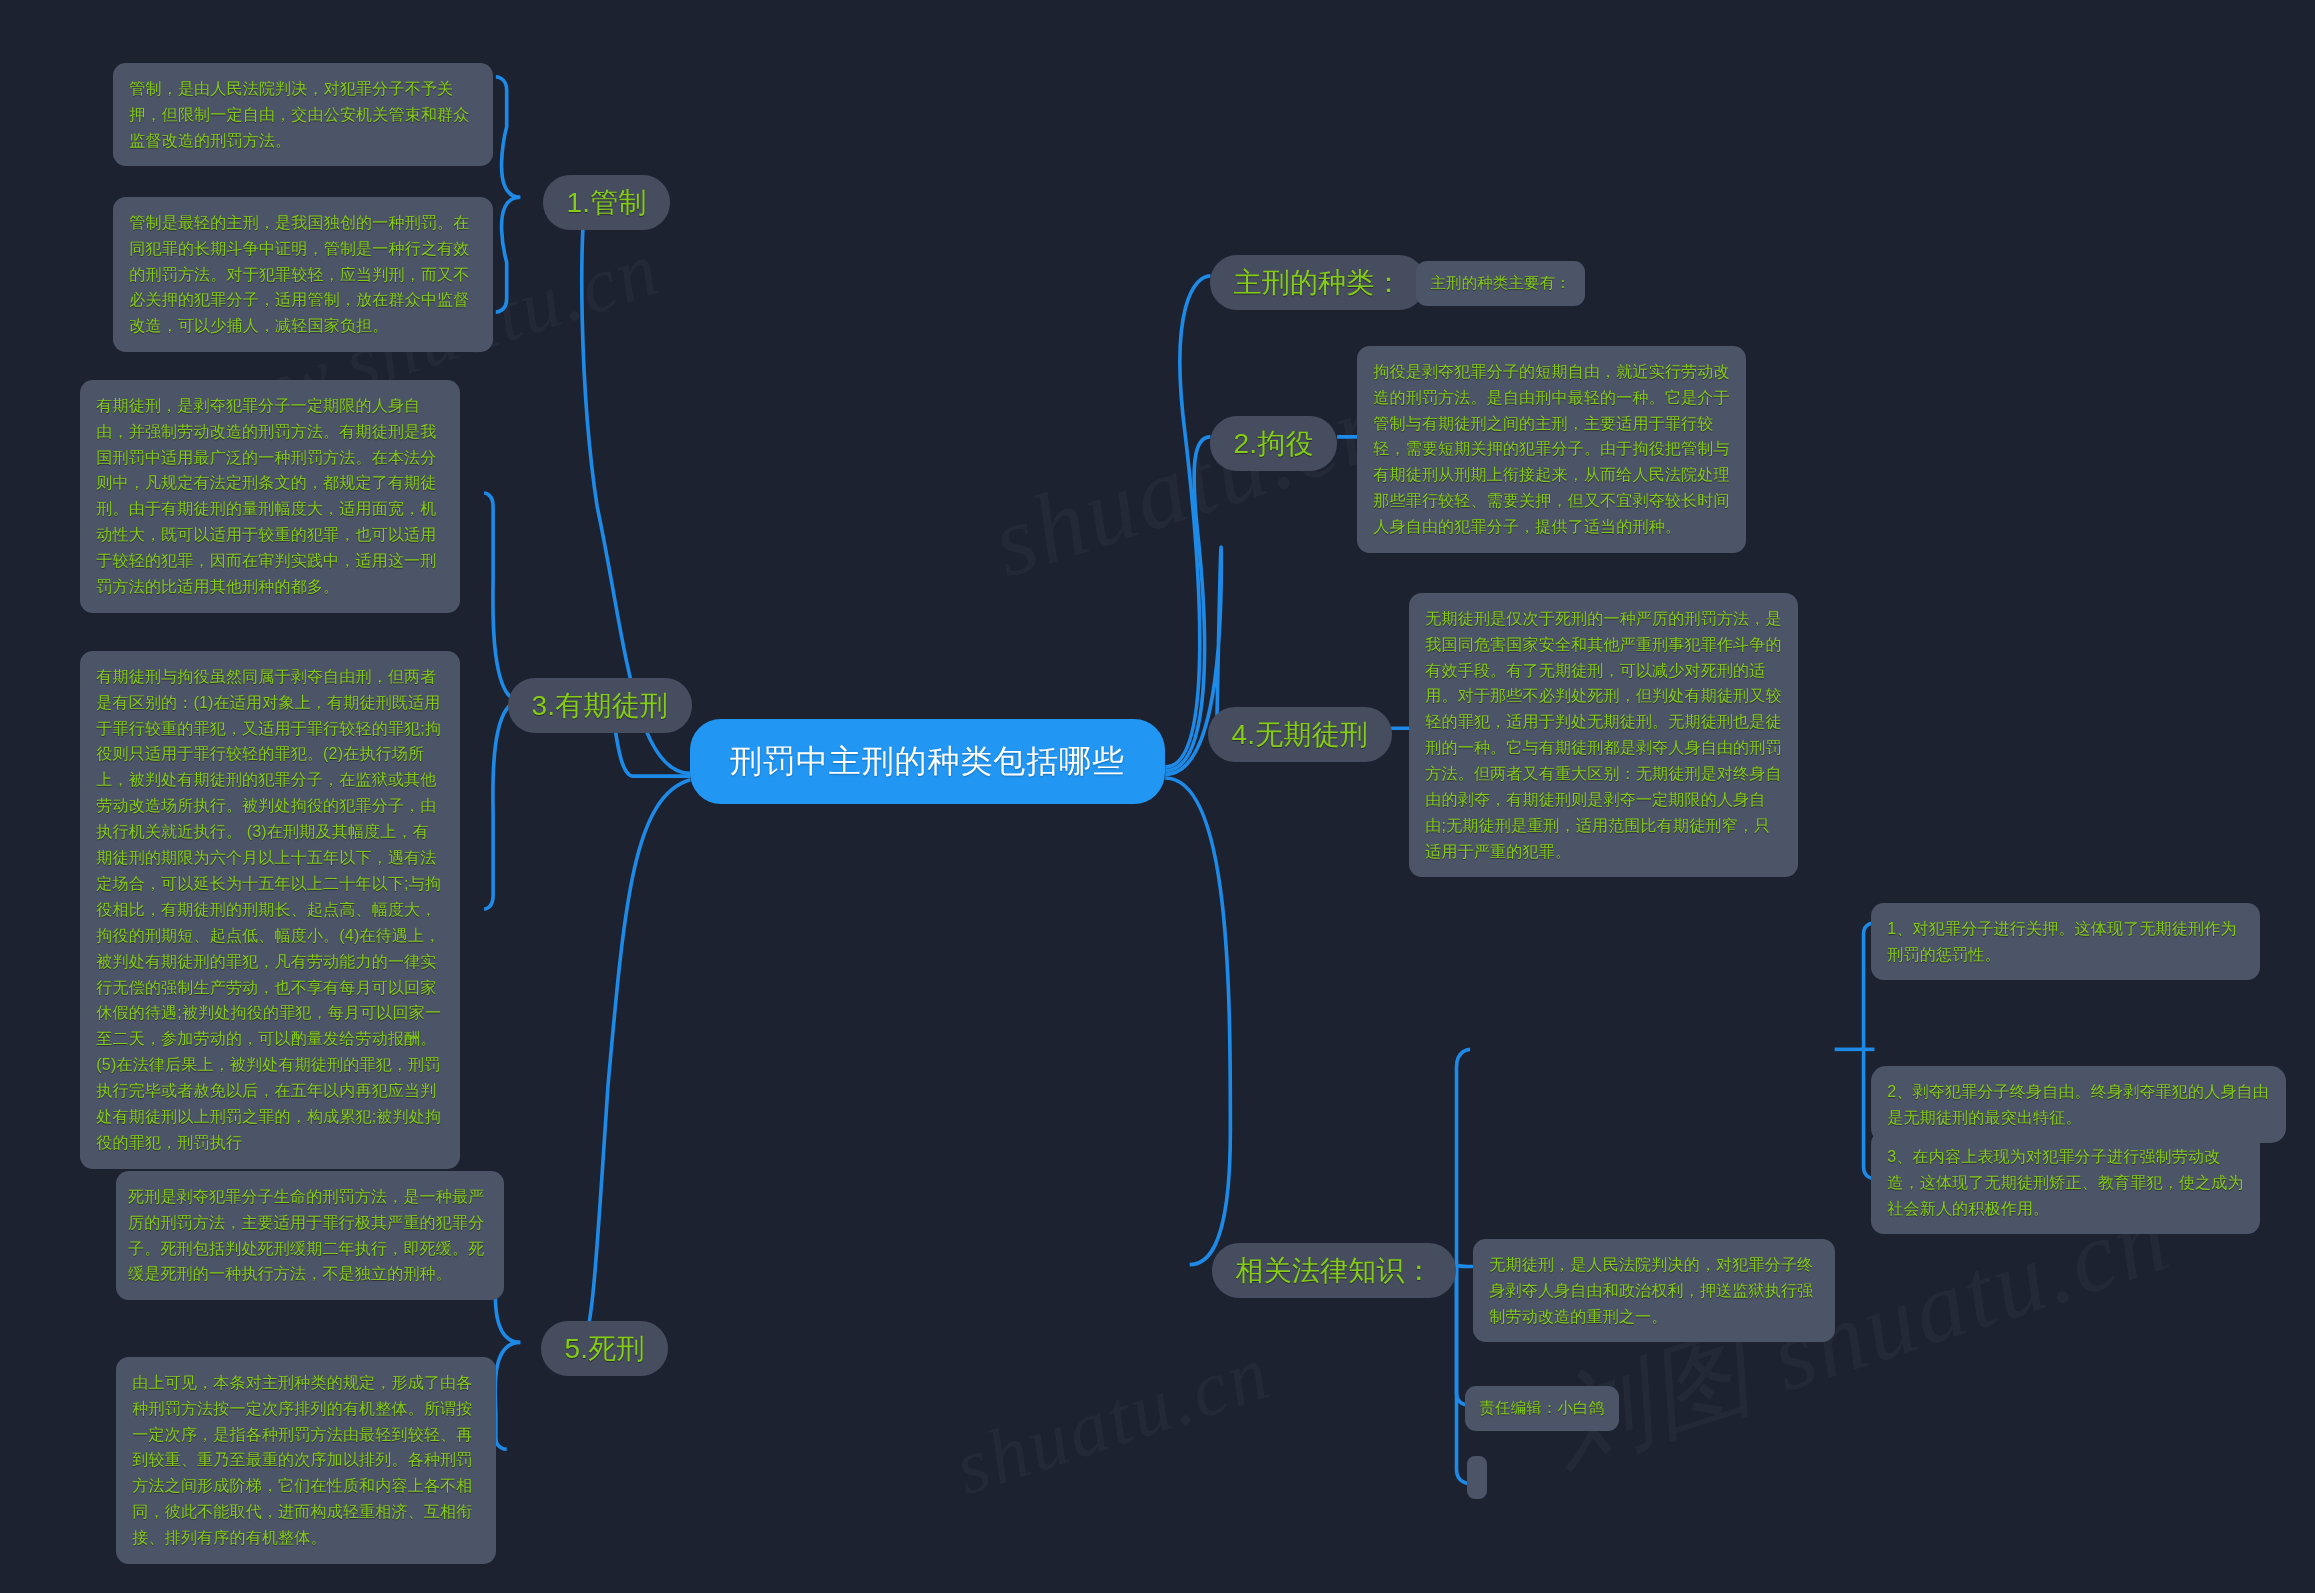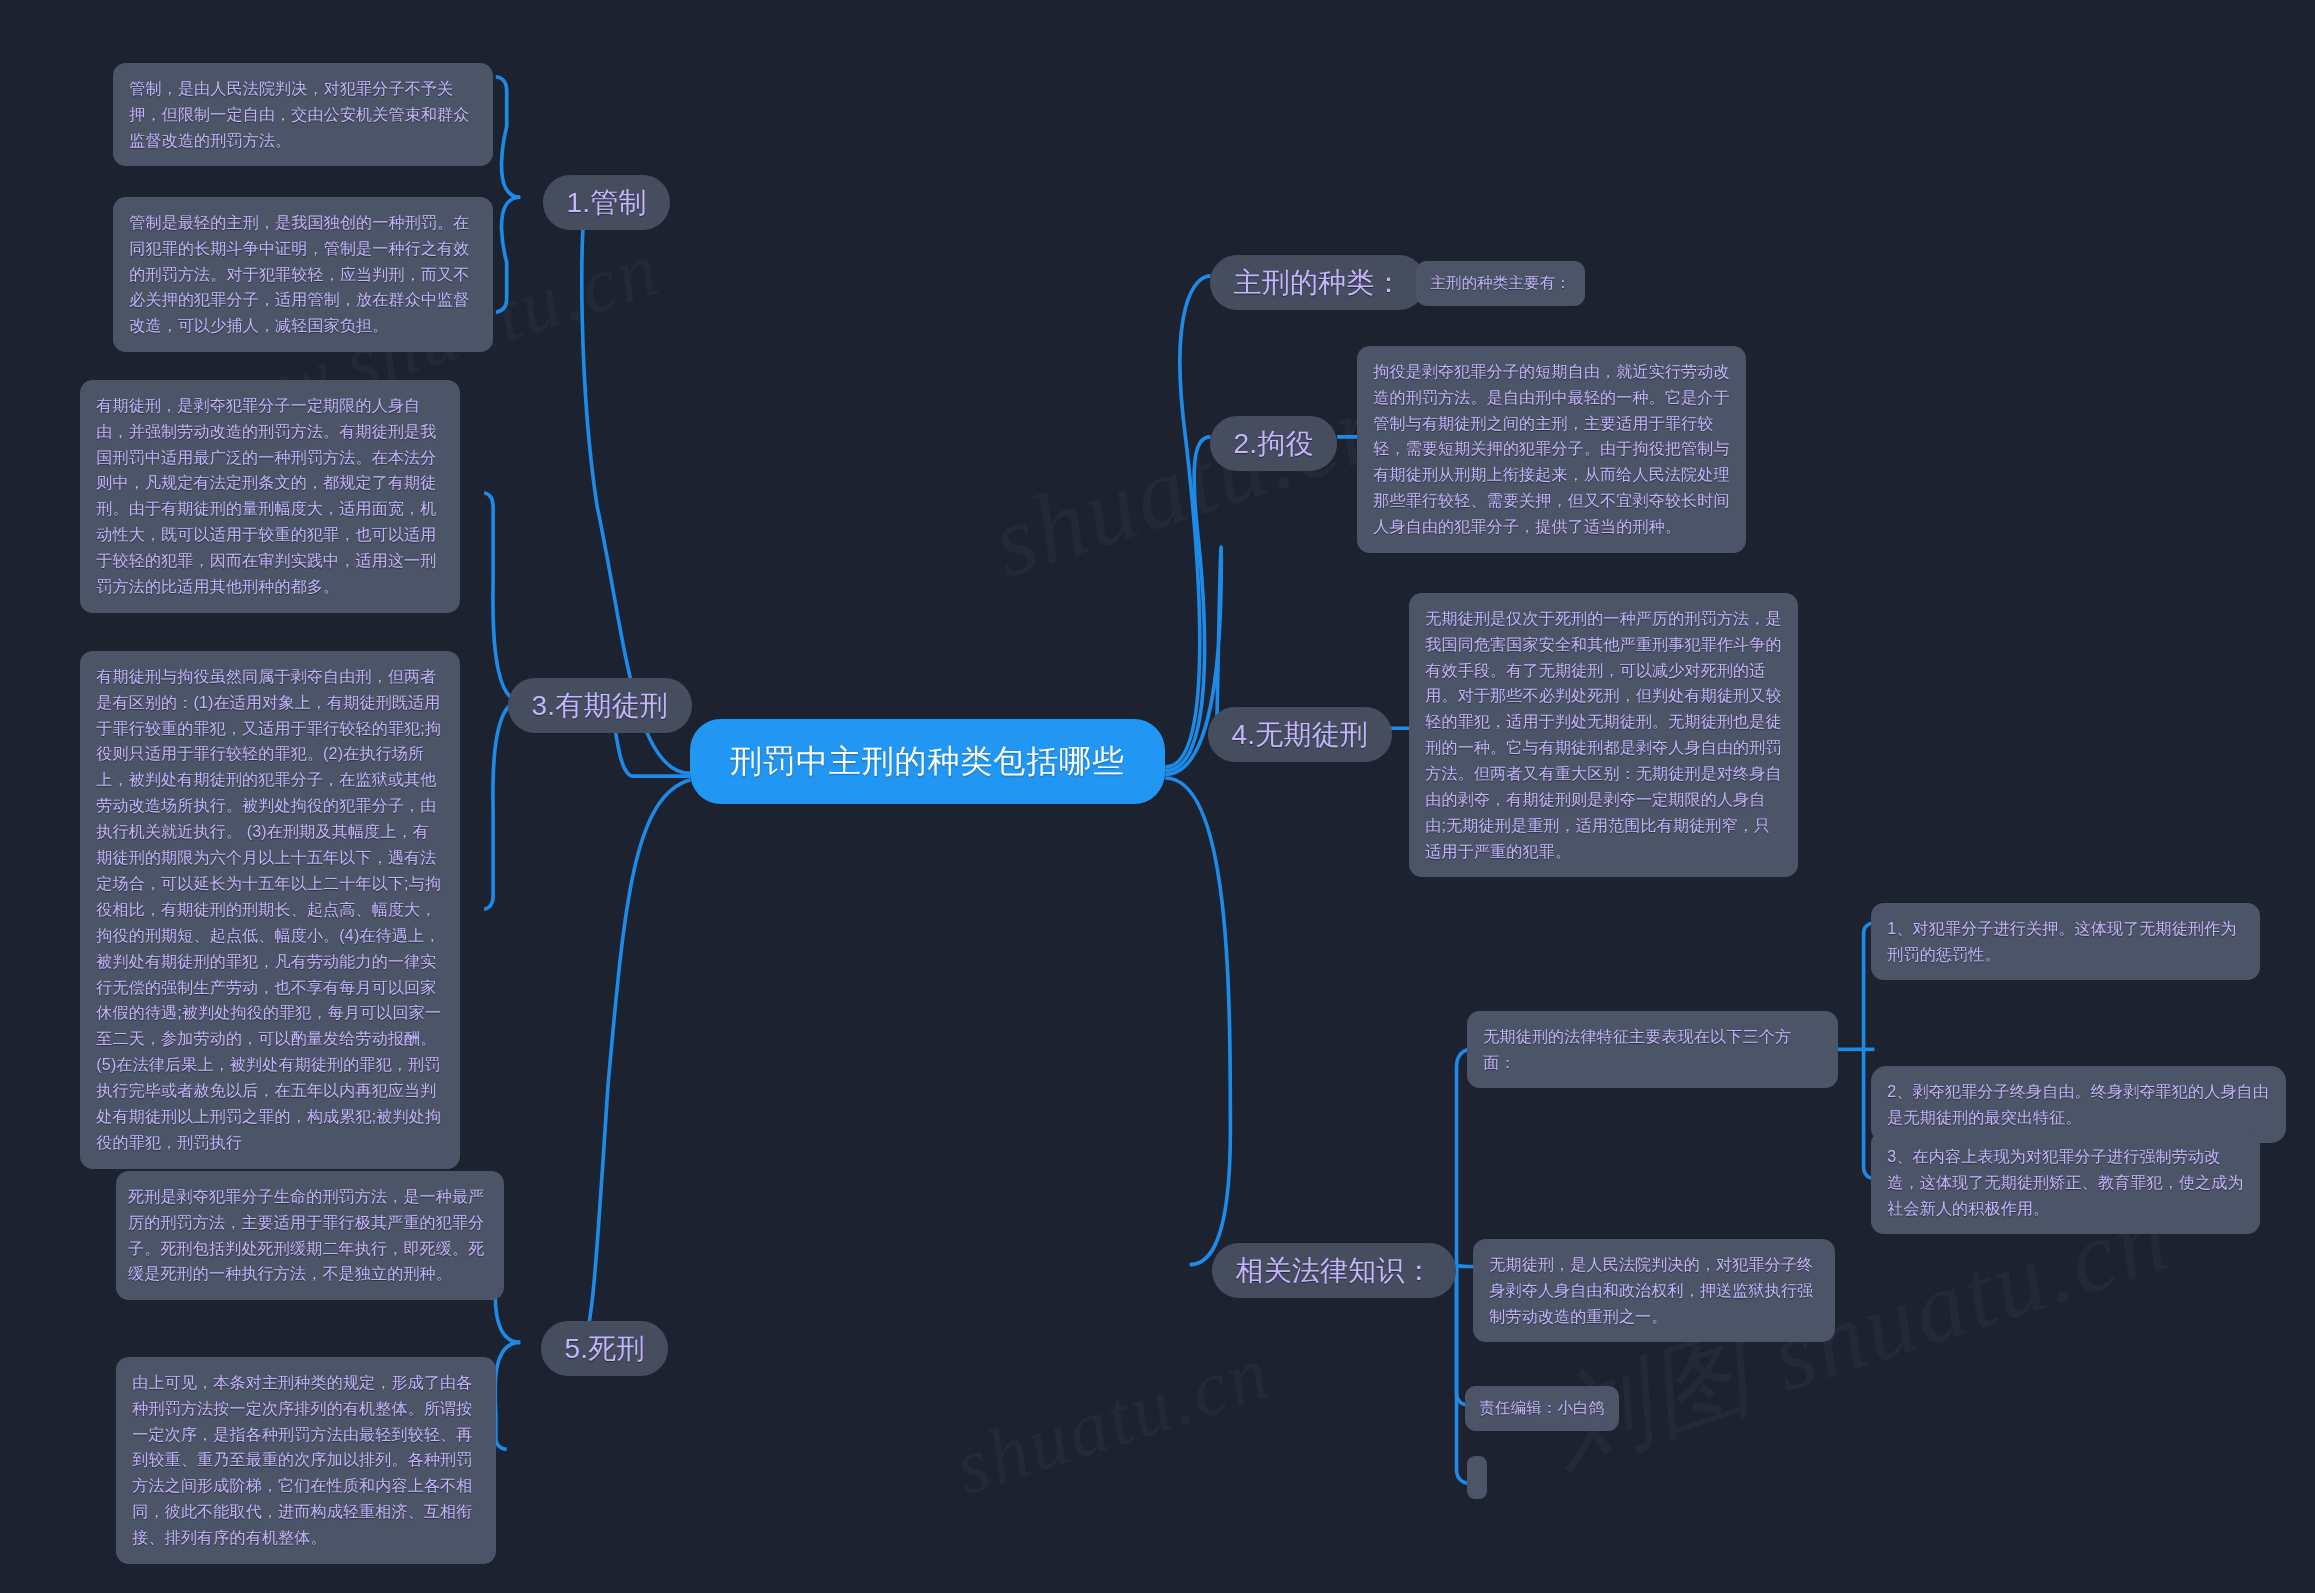--- a/index.html
+++ b/index.html
@@ -28,21 +28,21 @@
     font-family: "Liberation Serif", "DejaVu Serif", serif;
     font-style: italic;
     letter-spacing: 2.7px;
     white-space: nowrap;
     transform: rotate(-18deg);
     user-select: none;
   }
   .node {
     position: absolute;
     background: #4c5467;
-    color: #c4b5fd;
+    color: #84cc16;
     border-radius: 12.7px;
     padding: 12.7px 16.3px;
     font-size: 16px;
     line-height: 1.62;
     letter-spacing: 0.2px;
     text-shadow: 0 0.9px 0.9px rgba(0,0,0,0.45);
     word-break: break-all;
   }
   .node.leaf { background: #4c5467; }
   .node.branch {
@@ -157,21 +157,20 @@
   <div class="node branch" style="left:1210px; top:416px;">2.拘役</div>
 
   <div class="node leaf" style="left:1357px; top:346px; width:389px;">拘役是剥夺犯罪分子的短期自由，就近实行劳动改造的刑罚方法。是自由刑中最轻的一种。它是介于管制与有期徒刑之间的主刑，主要适用于罪行较轻，需要短期关押的犯罪分子。由于拘役把管制与有期徒刑从刑期上衔接起来，从而给人民法院处理那些罪行较轻、需要关押，但又不宜剥夺较长时间人身自由的犯罪分子，提供了适当的刑种。</div>
 
   <div class="node branch" style="left:1208px; top:707px;">4.无期徒刑</div>
 
   <div class="node leaf" style="left:1409px; top:593px; width:389px;">无期徒刑是仅次于死刑的一种严厉的刑罚方法，是我国同危害国家安全和其他严重刑事犯罪作斗争的有效手段。有了无期徒刑，可以减少对死刑的适用。对于那些不必判处死刑，但判处有期徒刑又较轻的罪犯，适用于判处无期徒刑。无期徒刑也是徒刑的一种。它与有期徒刑都是剥夺人身自由的刑罚方法。但两者又有重大区别：无期徒刑是对终身自由的剥夺，有期徒刑则是剥夺一定期限的人身自由;无期徒刑是重刑，适用范围比有期徒刑窄，只适用于严重的犯罪。</div>
 
   <div class="node branch" style="left:1212px; top:1243px;">相关法律知识：</div>
 
-  <div class="node leaf" style="left:1467px; top:1011px; width:371px;">无期徒刑的法律特征主要表现在以下三个方面：</div>
 
   <div class="node leaf" style="left:1473px; top:1239px; width:362px;">无期徒刑，是人民法院判决的，对犯罪分子终身剥夺人身自由和政治权利，押送监狱执行强制劳动改造的重刑之一。</div>
 
   <div class="node sub" style="left:1465px; top:1386px;">责任编辑：小白鸽</div>
 
   <div class="node tiny" style="left:1467px; top:1456px; width:20px; height:43px;"></div>
 
   <div class="node leaf" style="left:1871px; top:903px; width:389px;">1、对犯罪分子进行关押。这体现了无期徒刑作为刑罚的惩罚性。</div>
 
   <div class="node leaf" style="left:1871px; top:1066px; width:415px;border-radius:15px;">2、剥夺犯罪分子终身自由。终身剥夺罪犯的人身自由是无期徒刑的最突出特征。</div>

